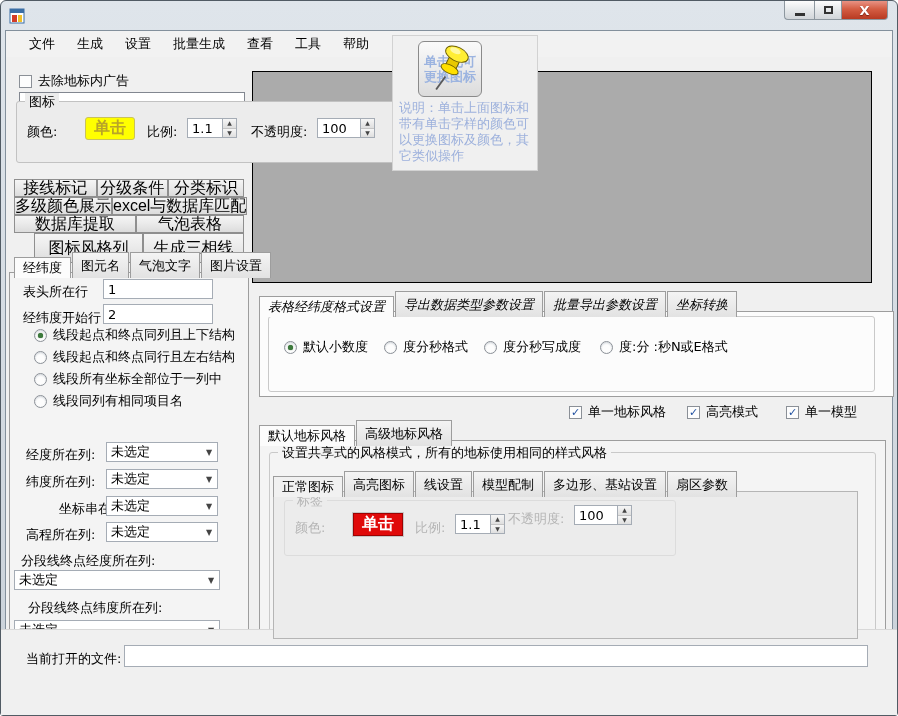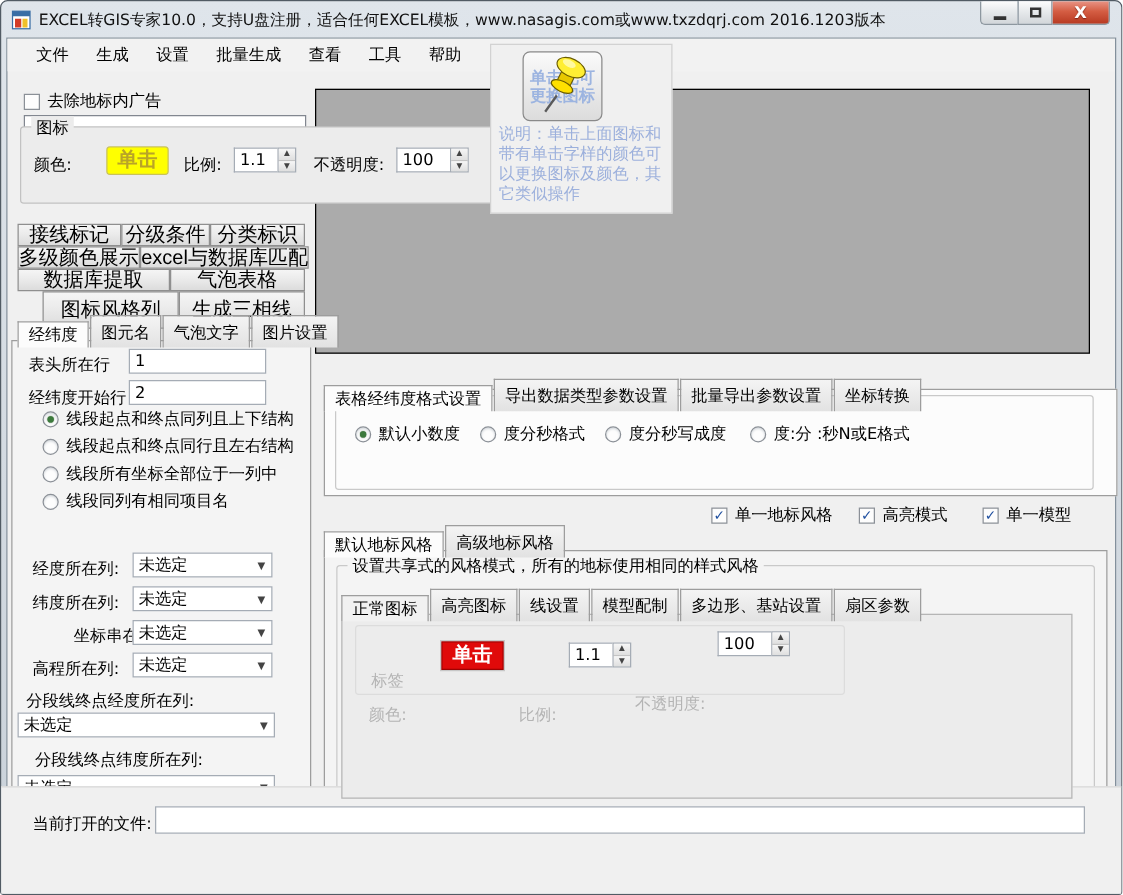--- a/index.html
+++ b/index.html
@@ -65,21 +65,21 @@
   .spin { position:absolute; height:20px; display:flex; }
   .spin-val { background:#fff; border:1px solid #a5acb5; border-right:none;
     display:flex; align-items:center; padding-left:4px; flex:1; }
   .spin-ud { width:15px; display:flex; flex-direction:column; border:1px solid #a5acb5; }
   .spin-ud i { flex:1; font-style:normal; font-size:6px; line-height:8px; text-align:center;
     color:#444; background:linear-gradient(#f6f6f6,#dfdfdf); border-bottom:1px solid #c4c4c4; cursor:default; }
   .spin-ud i:last-child { border-bottom:none; }
   
   .group { position:absolute; border:1px solid #cdcdcd; border-radius:3px; }
   .group-title { position:absolute; top:-9px; left:8px; background:inherit; padding:0 4px; white-space:nowrap; }
-  .dim { color:#b4b4b4;margin-top:44px; }
+  .dim { color:#b4b4b4; }
   
   .btn-red { background:#e00a0a; border:1px solid #9d0202; outline:1px solid #c7c7c7;
     color:#fff; font-weight:bold; }
   .btn-yellow { background:#ffff00; border:1px solid #c9c25a; border-radius:3px;
     color:#b9a427; font-weight:bold; }
   .note-blue { color:#9cb0dc; }
   .pin-caption { color:#9cb4e0; font-weight:bold; font-size:13px; line-height:15px; text-align:center; }
 </style>
 </head>
 <body>
@@ -88,21 +88,20 @@
 
   <div id="titlebar">
     <span id="appicon">
       <svg width="16" height="16" viewBox="0 0 16 16">
         <rect x="1" y="1" width="14" height="14" fill="#fff" stroke="#3a6ea5"></rect>
         <rect x="1" y="1" width="14" height="4" fill="#3a6ea5"></rect>
         <rect x="3" y="7" width="5" height="7" fill="#d23c28"></rect>
         <rect x="9" y="7" width="4" height="7" fill="#f0c02a"></rect>
       </svg>
     </span>
-    <span id="apptitle">EXCEL转GIS专家10.0，支持U盘注册，适合任何EXCEL模板，www.nasagis.com或www.txzdqrj.com 2016.1203版本</span>
     <div id="capbtns">
       <div class="cap min">
           <span class="glyph-min"></span>
         </div>
       <div class="cap max">
           <span class="glyph-max"></span>
         </div>
       <div class="cap close">
           <span class="glyph-close">X</span>
         </div>
@@ -206,21 +205,21 @@
       <span class="combo-arrow">▼</span>
     </div>
     <span class="txt" style="left:22px; top:568px;">分段线终点纬度所在列:</span>
     <div class="combo" style="left:8px; top:589px; width:206px;">
       <span class="combo-val">未选定</span>
       <span class="combo-arrow">▼</span>
     </div>
 
     <div style="position:absolute; left:246px; top:40px; width:620px; height:212px; background:#ababab; border:1px solid #000;"></div>
 
-    <div class="tabstrip" style="left:253px; top:272px; z-index:3;">
+    <div class="tabstrip" style="left:253px; top:260px; z-index:3;font-style:italic;">
       <span class="tab sel">表格经纬度格式设置</span>
       <span class="tab">导出数据类型参数设置</span>
       <span class="tab">批量导出参数设置</span>
       <span class="tab">坐标转换</span>
     </div>
 
     <div class="panelbox" style="left:253px; top:280px; width:635px; height:86px; background:#fcfcfc;">
       <div class="group" style="left:8px; top:4px; width:607px; height:76px; background:#fcfcfc; border-color:#c9c9c9;"></div>
     </div>
     <label class="radio" style="left:278px; top:307px;">

